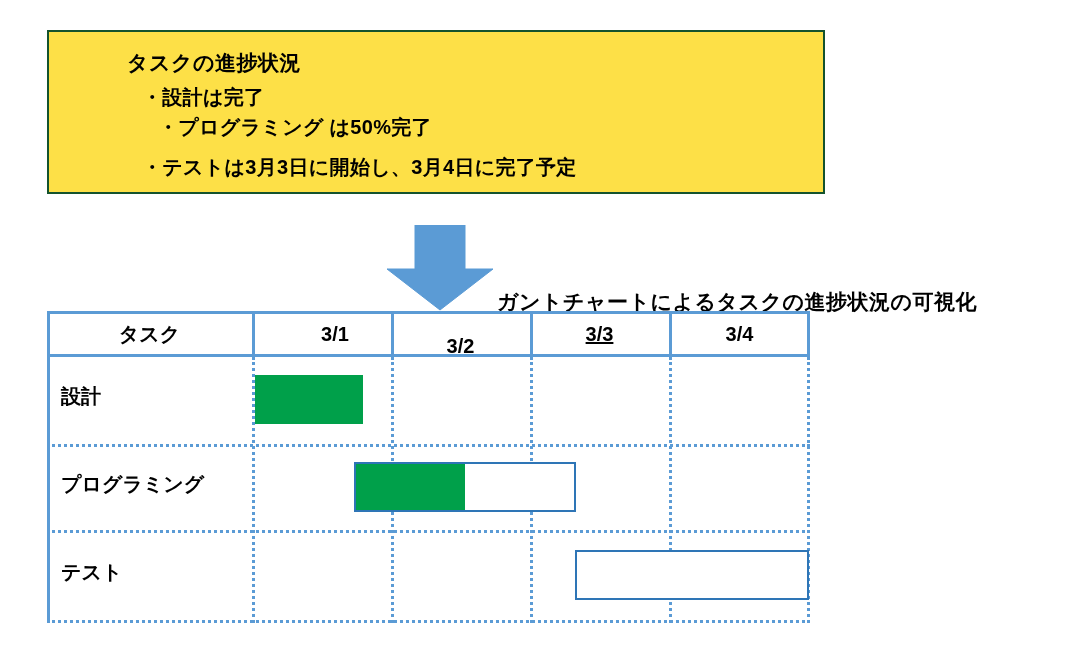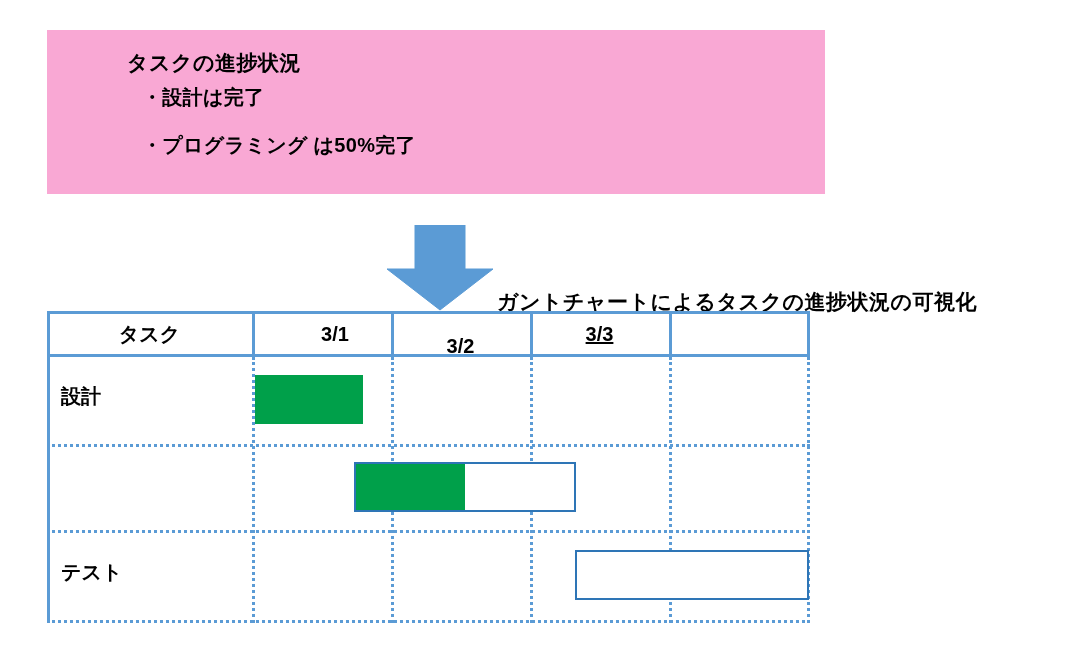--- a/index.html
+++ b/index.html
@@ -16,42 +16,42 @@
     overflow: hidden;
   }
 
   
   #desc-box {
     position: absolute;
     left: 47px;
     top: 30px;
     width: 778px;
     height: 164px;
-    border: 2px solid #f9a8d4;
-    box-sizing: border-box;
-    background: #f9a8d4;
+    border: 2px solid #14532d;
+    box-sizing: border-box;
+    background: #fde047;
   }
   #desc-title {
     position: absolute;
     left: 78px;
     top: 17px;
     font-size: 21px;
     font-weight: bold;
     letter-spacing: 0.5px;
   }
   .desc-line {
     position: absolute;
     left: 93px;
     font-size: 20px;
     font-weight: bold;
     white-space: nowrap;
     letter-spacing: 0.3px;
   }
   #desc-line-0 { top: 52px; font-family: Liberation Mono, monospace; }
-  #desc-line-1 { top: 100px; }
+  #desc-line-1 { top: 82px; margin-left: 16px; }
   #desc-line-2 { top: 122px; }
 
   
   #arrow {
     position: absolute;
     left: 385px;
     top: 225px;
     width: 110px;
     height: 86px;
   }
@@ -148,56 +148,59 @@
     box-sizing: border-box;
   }
 </style>
 </head>
 <body>
 
 <div id="desc-box">
   <div id="desc-title">タスクの進捗状況</div>
   <div class="desc-line" id="desc-line-0">・設計は完了</div>
   <div class="desc-line" id="desc-line-1">・プログラミング は50%完了</div>
+  <div class="desc-line" id="desc-line-2">・テストは3月3日に開始し、3月4日に完了予定</div>
 </div>
 
 <div id="arrow">
   <svg width="110" height="86" viewBox="0 0 110 86" xmlns="http://www.w3.org/2000/svg">
     <polygon points="30,0 80,0 80,44 108,44 55,85 2,44 30,44" fill="#5b9bd5" stroke="#5b9bd5" stroke-width="1"></polygon>
   </svg>
 </div>
 <div id="arrow-caption">ガントチャートによるタスクの進捗状況の可視化</div>
 
 <div id="gantt">
   <div id="gantt-left-rule"></div>
 
   <div id="header-row">
     <div class="header-cell" style="left:0px; width:205px;">タスク</div>
     <div class="header-cell" style="left:205px; width:166px;">3/1</div>
     <div class="header-cell" style="left:344px; width:139px;margin-top:12px;">3/2</div>
     <div class="header-cell" style="left:483px; width:139px;text-decoration:underline;">3/3</div>
+    <div class="header-cell" style="left:622px; width:141px;">3/4</div>
 
     <div class="header-sep" style="left:205px;"></div>
     <div class="header-sep" style="left:344px;"></div>
     <div class="header-sep" style="left:483px;"></div>
     <div class="header-sep" style="left:622px;"></div>
   </div>
 
   <div class="col-dot" style="left:205px; top:46px; height:266px;"></div>
   <div class="col-dot" style="left:344px; top:46px; height:266px;"></div>
   <div class="col-dot" style="left:483px; top:46px; height:266px;"></div>
   <div class="col-dot" style="left:622px; top:46px; height:266px;"></div>
   <div class="col-dot" style="left:760px; top:46px; height:266px;"></div>
 
   <div class="row-sep" style="top:133px;"></div>
   <div class="row-sep" style="top:219px;"></div>
   <div class="row-sep" style="top:309px;"></div>
 
   <div class="task-label" style="top:72px;">設計</div>
   <div class="bar-fill" style="left:208px; top:64px; width:108px; height:49px;"></div>
 
+  <div class="task-label" style="top:160px;">プログラミング</div>
   <div class="bar-outline" style="left:307px; top:151px; width:222px; height:50px;">
     <div class="bar-fill" style="left:0px; top:0px; width:50%; height:100%;"></div>
   </div>
 
   <div class="task-label" style="top:248px;">テスト</div>
   <div class="bar-outline" style="left:528px; top:239px; width:234px; height:50px;"></div>
 </div>
 
 </body></html>

